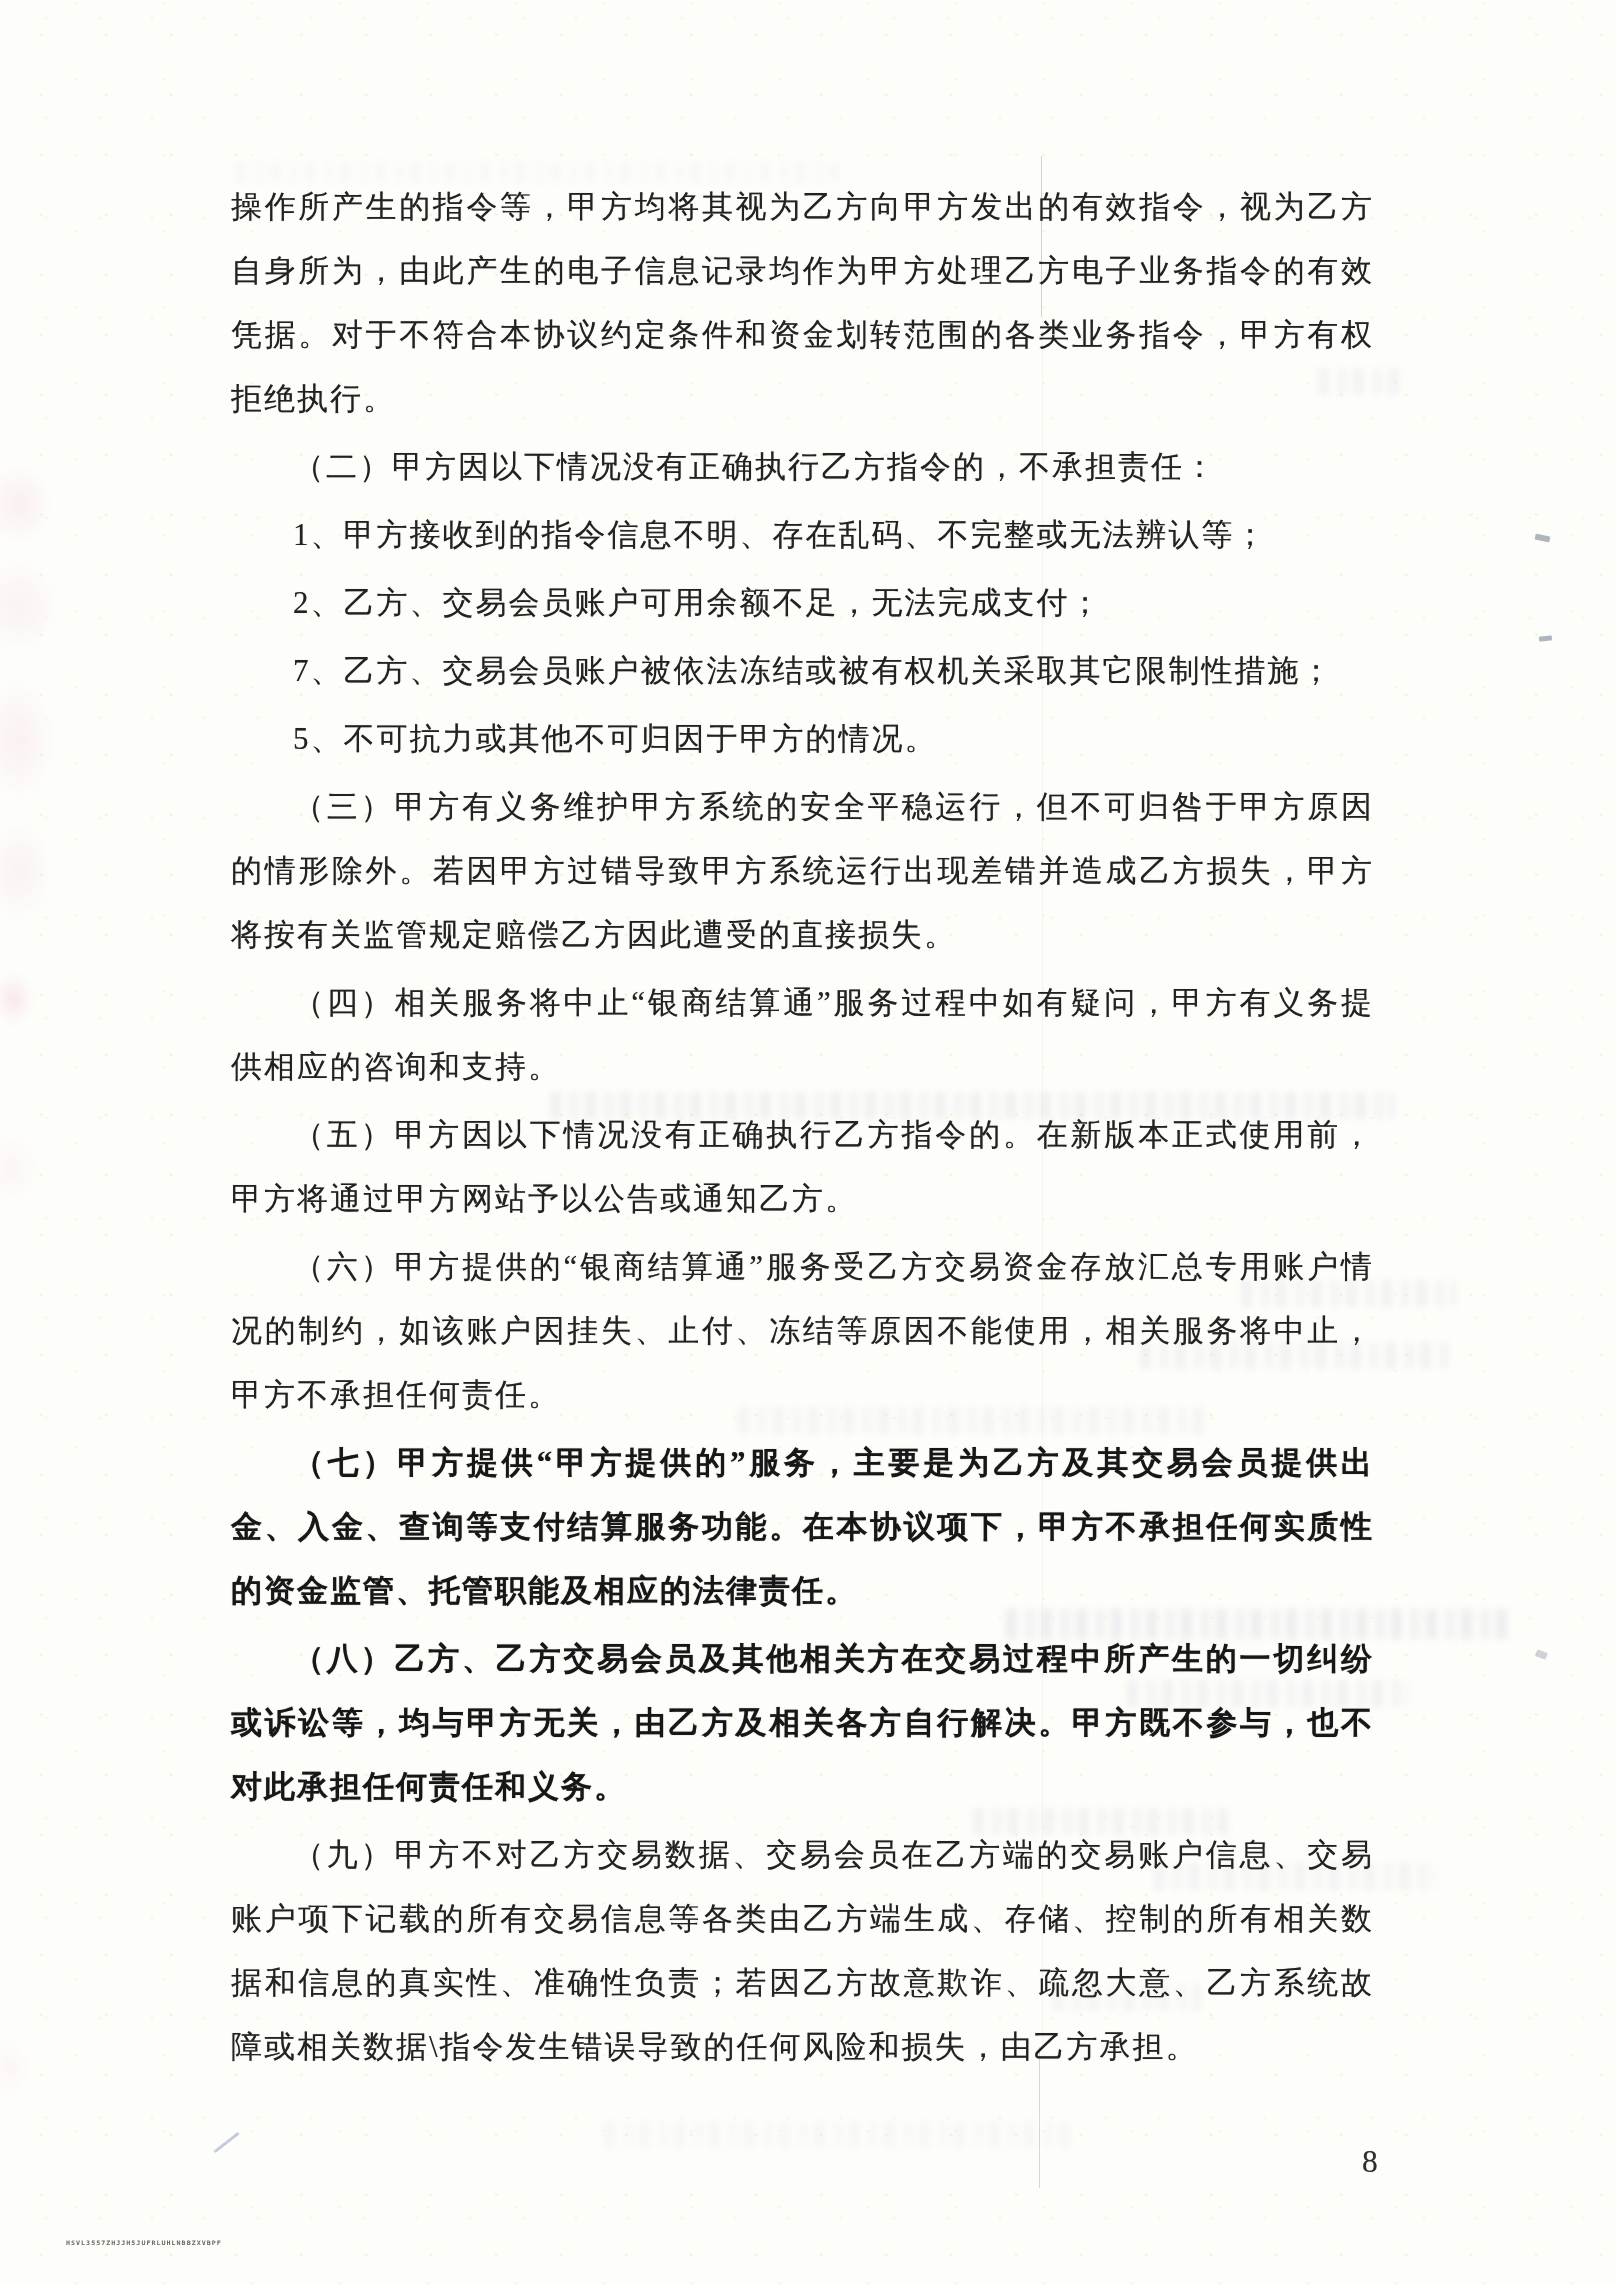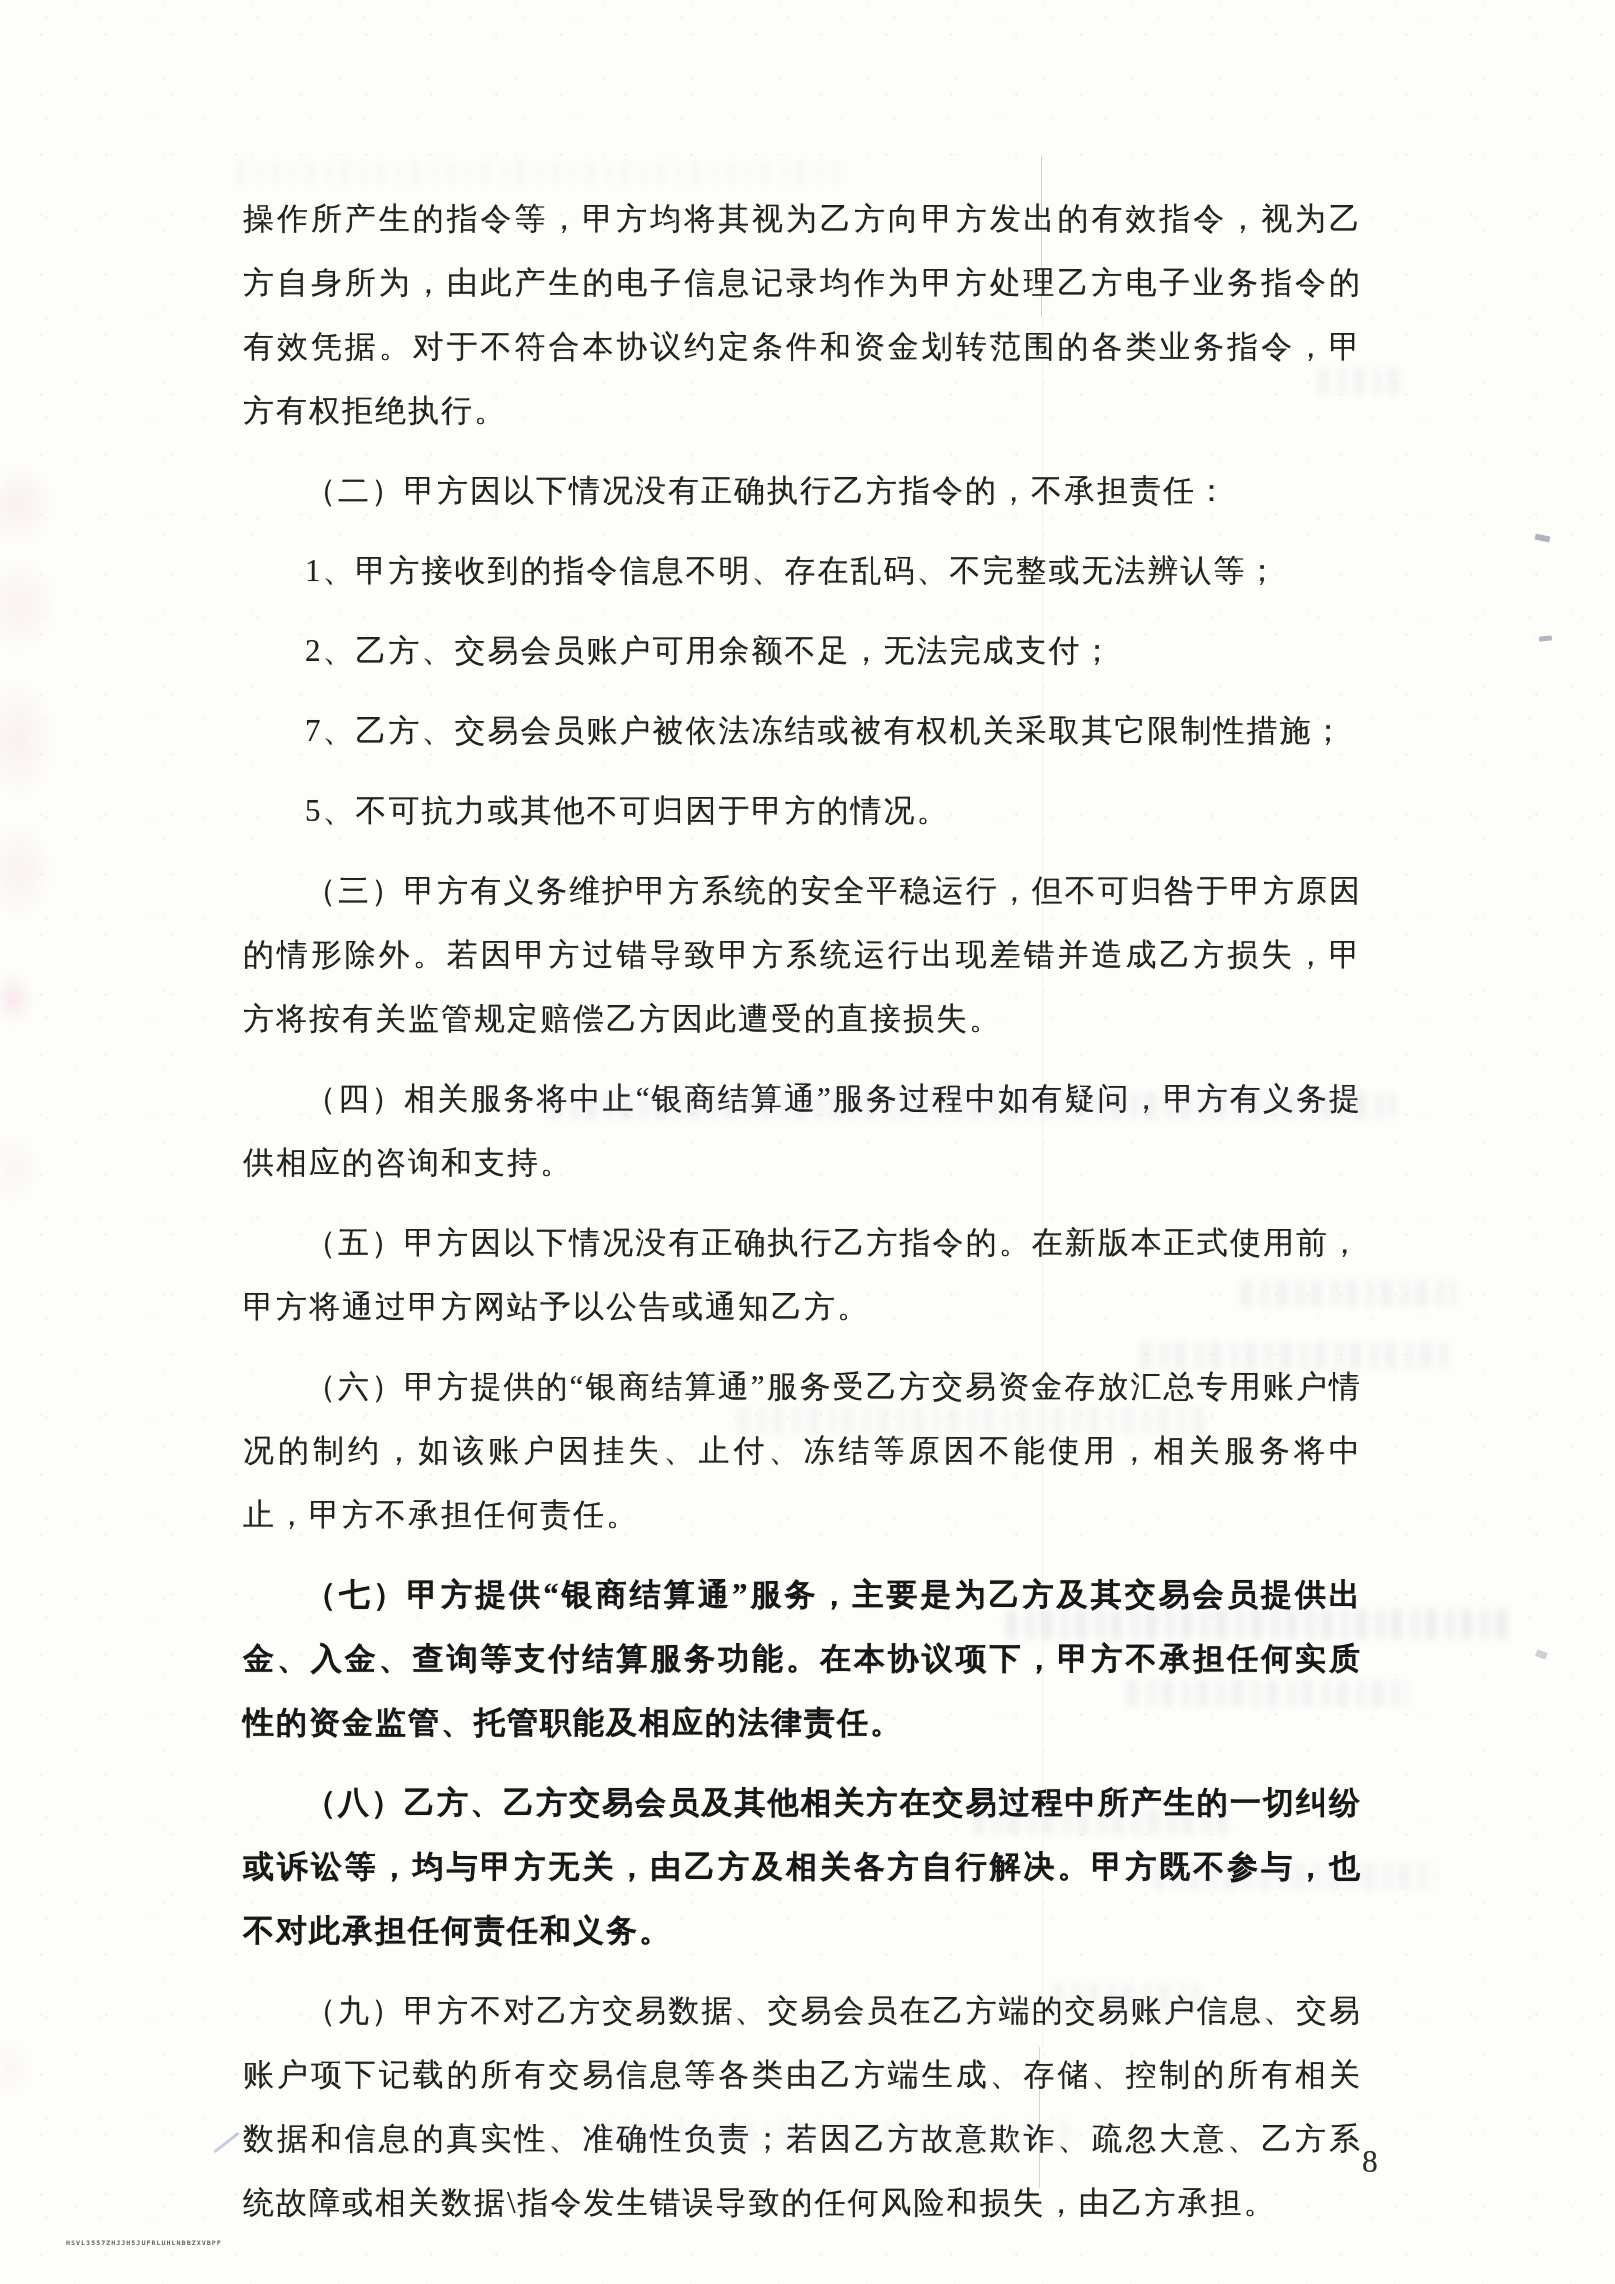--- a/index.html
+++ b/index.html
@@ -25,21 +25,21 @@
     position: absolute;
     left: 227px; top: 171px;
     width: 1151px;
     font-size: 31px;
     line-height: 64px;
     letter-spacing: 2px;
     color: #222;
     text-align: justify;
     text-shadow: 0 0 0.7px rgba(25,25,25,.45);
   }
-  .body-text p { margin: 16px; text-indent: 62px; }
+  .body-text p { margin: 4px; text-indent: 62px; }
   .body-text p.no-indent { text-indent: 0; }
   .body-text p.bold { font-weight: 700; color: #171717; text-shadow: 0 0 0.9px rgba(10,10,10,.55); }
 
   
   .page-number {
     position: absolute;
     left: 1362px; top: 2144px;
     font-size: 31.5px; color: #2e2e2e;
     letter-spacing: 0.7px;
     text-shadow: 0 0 0.7px rgba(30,30,30,.4);
@@ -130,21 +130,21 @@
     <p class="no-indent">操作所产生的指令等，甲方均将其视为乙方向甲方发出的有效指令，视为乙方自身所为，由此产生的电子信息记录均作为甲方处理乙方电子业务指令的有效凭据。对于不符合本协议约定条件和资金划转范围的各类业务指令，甲方有权拒绝执行。</p>
     <p>（二）甲方因以下情况没有正确执行乙方指令的，不承担责任：</p>
     <p>1、甲方接收到的指令信息不明、存在乱码、不完整或无法辨认等；</p>
     <p>2、乙方、交易会员账户可用余额不足，无法完成支付；</p>
     <p>7、乙方、交易会员账户被依法冻结或被有权机关采取其它限制性措施；</p>
     <p>5、不可抗力或其他不可归因于甲方的情况。</p>
     <p>（三）甲方有义务维护甲方系统的安全平稳运行，但不可归咎于甲方原因的情形除外。若因甲方过错导致甲方系统运行出现差错并造成乙方损失，甲方将按有关监管规定赔偿乙方因此遭受的直接损失。</p>
     <p>（四）相关服务将中止“银商结算通”服务过程中如有疑问，甲方有义务提供相应的咨询和支持。</p>
     <p>（五）甲方因以下情况没有正确执行乙方指令的。在新版本正式使用前，甲方将通过甲方网站予以公告或通知乙方。</p>
     <p>（六）甲方提供的“银商结算通”服务受乙方交易资金存放汇总专用账户情况的制约，如该账户因挂失、止付、冻结等原因不能使用，相关服务将中止，甲方不承担任何责任。</p>
-    <p class="bold">（七）甲方提供“银商结算通”服务，主要是为乙方及其交易会员提供出金、入金、查询等支付结算服务功能。在本协议项下，甲方不承担任何实质性的资金监管、托管职能及相应的法律责任。</p>
+    <p class="bold">（七）甲方提供“甲方提供的”服务，主要是为乙方及其交易会员提供出金、入金、查询等支付结算服务功能。在本协议项下，甲方不承担任何实质性的资金监管、托管职能及相应的法律责任。</p>
     <p class="bold">（八）乙方、乙方交易会员及其他相关方在交易过程中所产生的一切纠纷或诉讼等，均与甲方无关，由乙方及相关各方自行解决。甲方既不参与，也不对此承担任何责任和义务。</p>
     <p>（九）甲方不对乙方交易数据、交易会员在乙方端的交易账户信息、交易账户项下记载的所有交易信息等各类由乙方端生成、存储、控制的所有相关数据和信息的真实性、准确性负责；若因乙方故意欺诈、疏忽大意、乙方系统故障或相关数据\指令发生错误导致的任何风险和损失，由乙方承担。</p>
   </div>
 
   <div class="page-number">8</div>
 
   <div class="micro-code">HSVL3557ZHJJH5JUFRLUHLNBBZXVBPF</div>
 
 </div>
 

